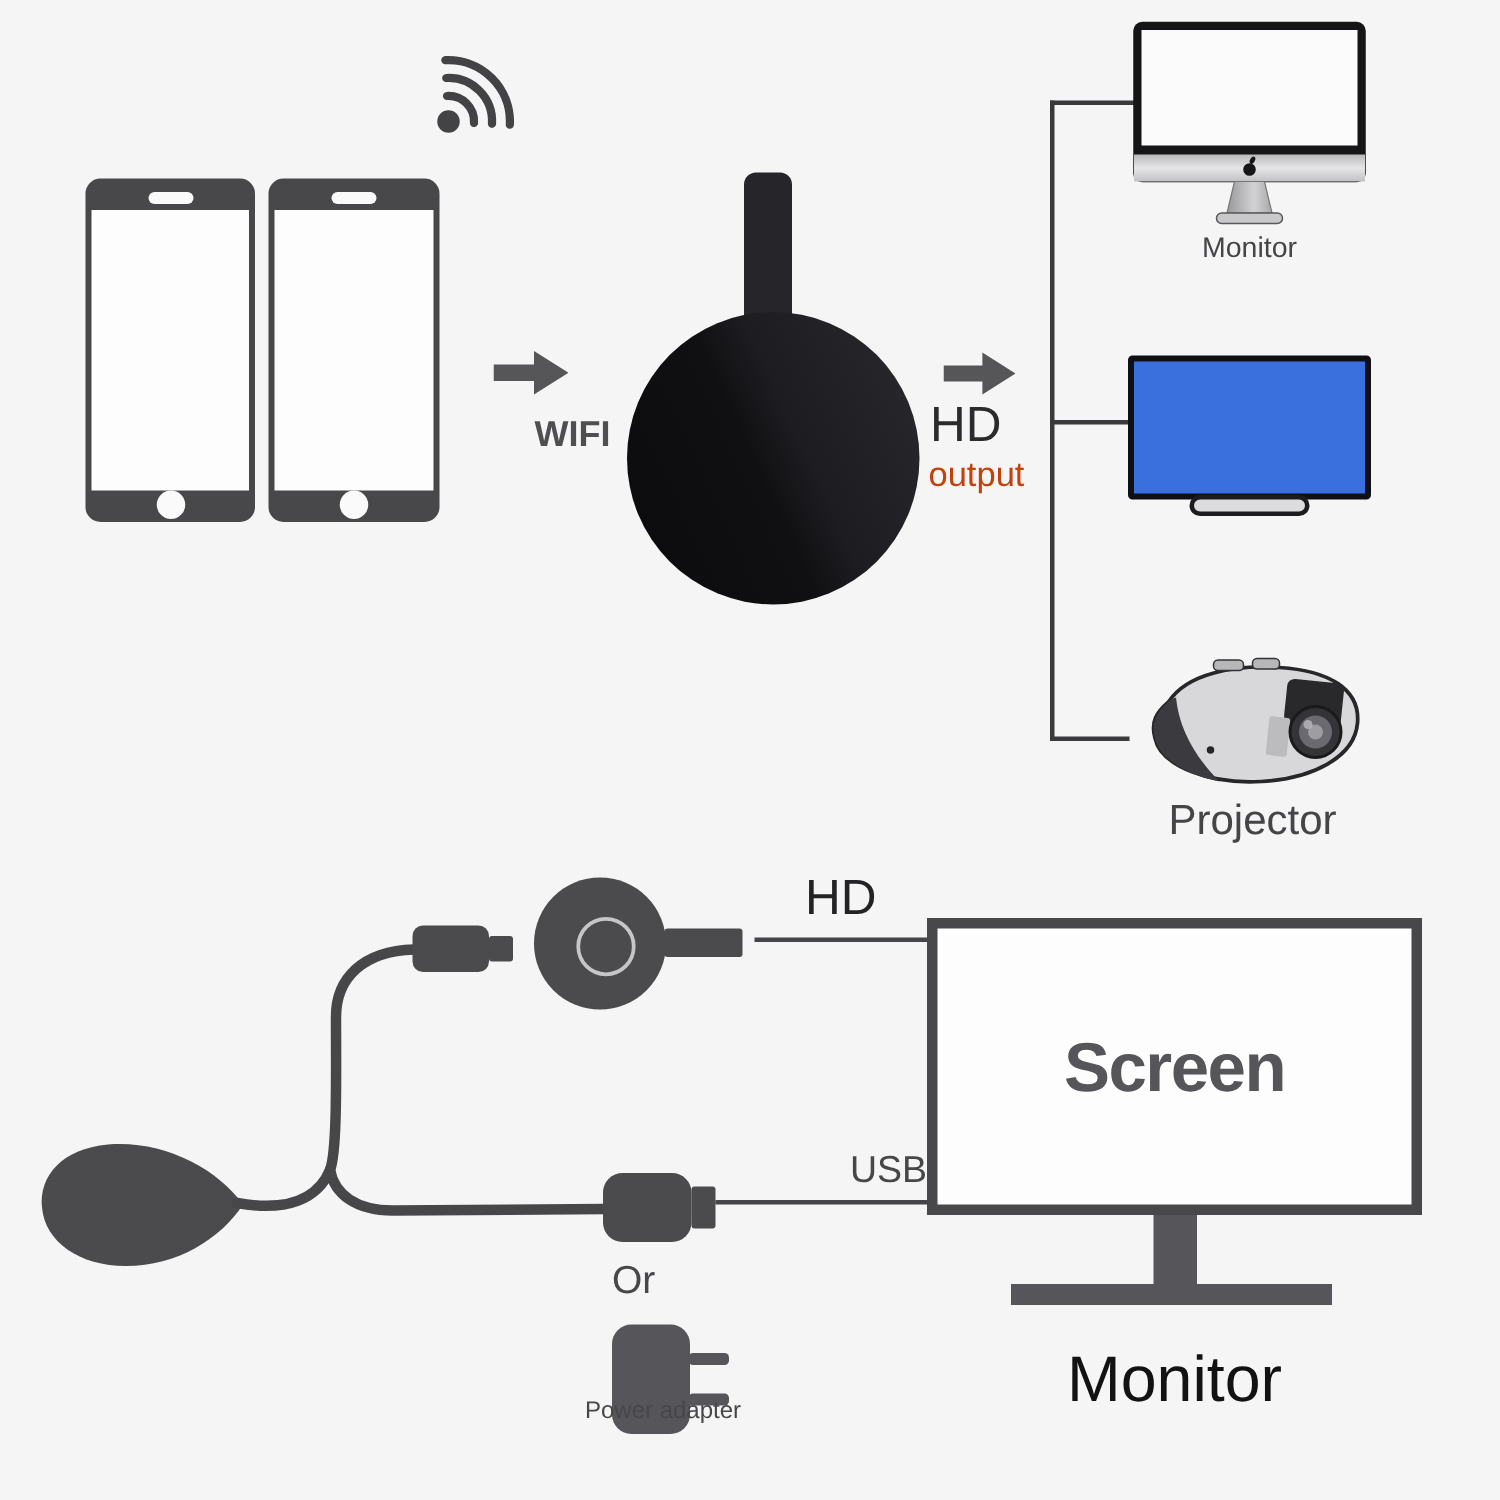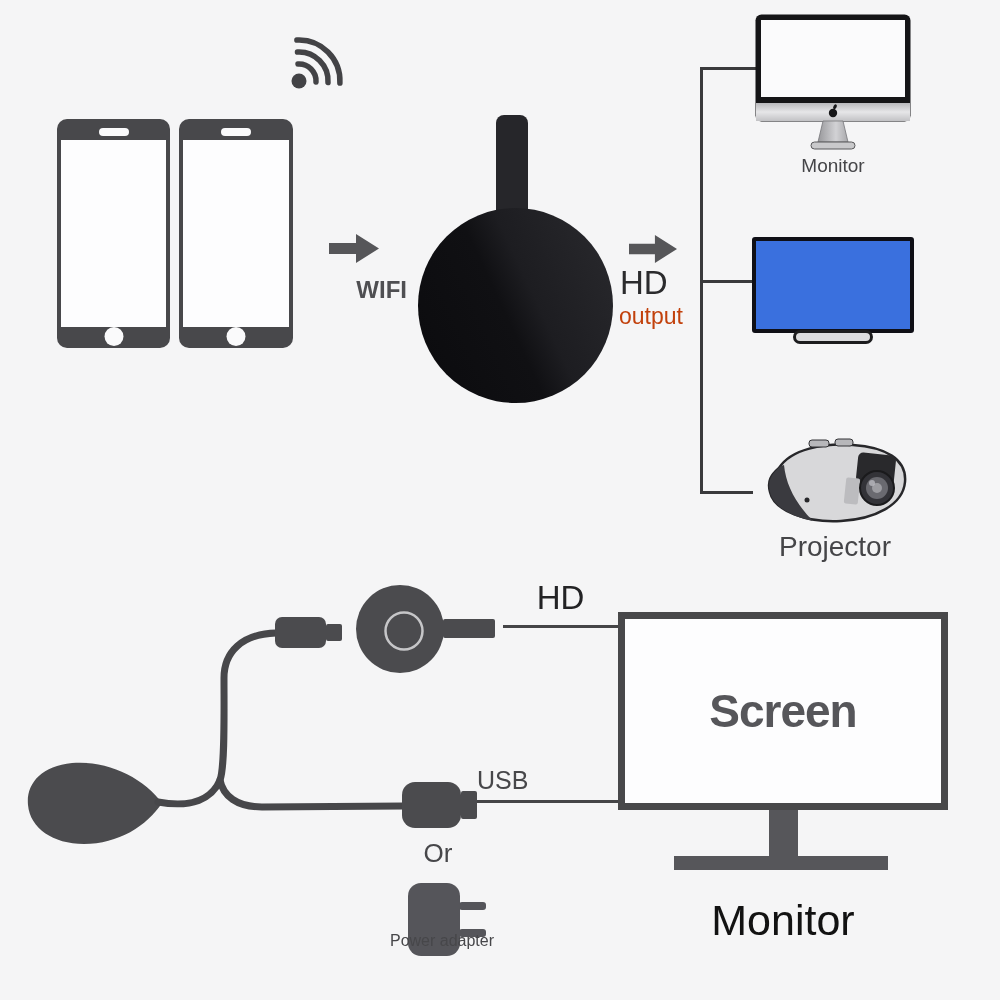--- a/index.html
+++ b/index.html
@@ -46,23 +46,23 @@
   
   .screen-frame{position:absolute;left:618px;top:612px;width:330px;height:198px;
     box-sizing:border-box;border:7px solid #48484a;background:#fdfdfe;
     display:flex;align-items:center;justify-content:center;}
   .screen-word{font-weight:bold;font-size:46px;letter-spacing:-1px;color:#56565a;}
   .mon-neck{position:absolute;left:769px;top:810px;width:29px;height:48px;background:#56565a;}
   .mon-base{position:absolute;left:674px;top:856px;width:214px;height:14px;background:#56565a;}
 
   .hd2-lbl{position:absolute;left:503px;top:579px;width:115px;text-align:center;
     font-size:33px;color:#232325;}
-  .usb-lbl{position:absolute;left:477px;top:766px;width:141px;text-align:left;
+  .usb-lbl{position:absolute;left:477px;top:766px;width:141px;text-align:right;
     font-size:25px;color:#47474a;}
-  .or-lbl{position:absolute;left:408px;top:838px;width:60px;text-align:center;
+  .or-lbl{position:absolute;left:408px;top:838px;width:60px;
     font-size:26px;color:#47474a;}
   .pa-lbl{position:absolute;left:374px;top:932px;width:136px;text-align:center;
     font-size:16px;color:#47474a;}
   .mon2-lbl{position:absolute;left:618px;top:896px;width:330px;text-align:center;
     font-size:43px;color:#121212;}
 
   .out-lbl-0{position:absolute;left:755px;top:155px;width:156px;font-size:19px;}
   .out-lbl-1{position:absolute;left:700px;top:358px;width:264px;font-size:17px;}
   .out-lbl-2{position:absolute;left:757px;top:531px;width:156px;font-size:28px;}
 </style>

